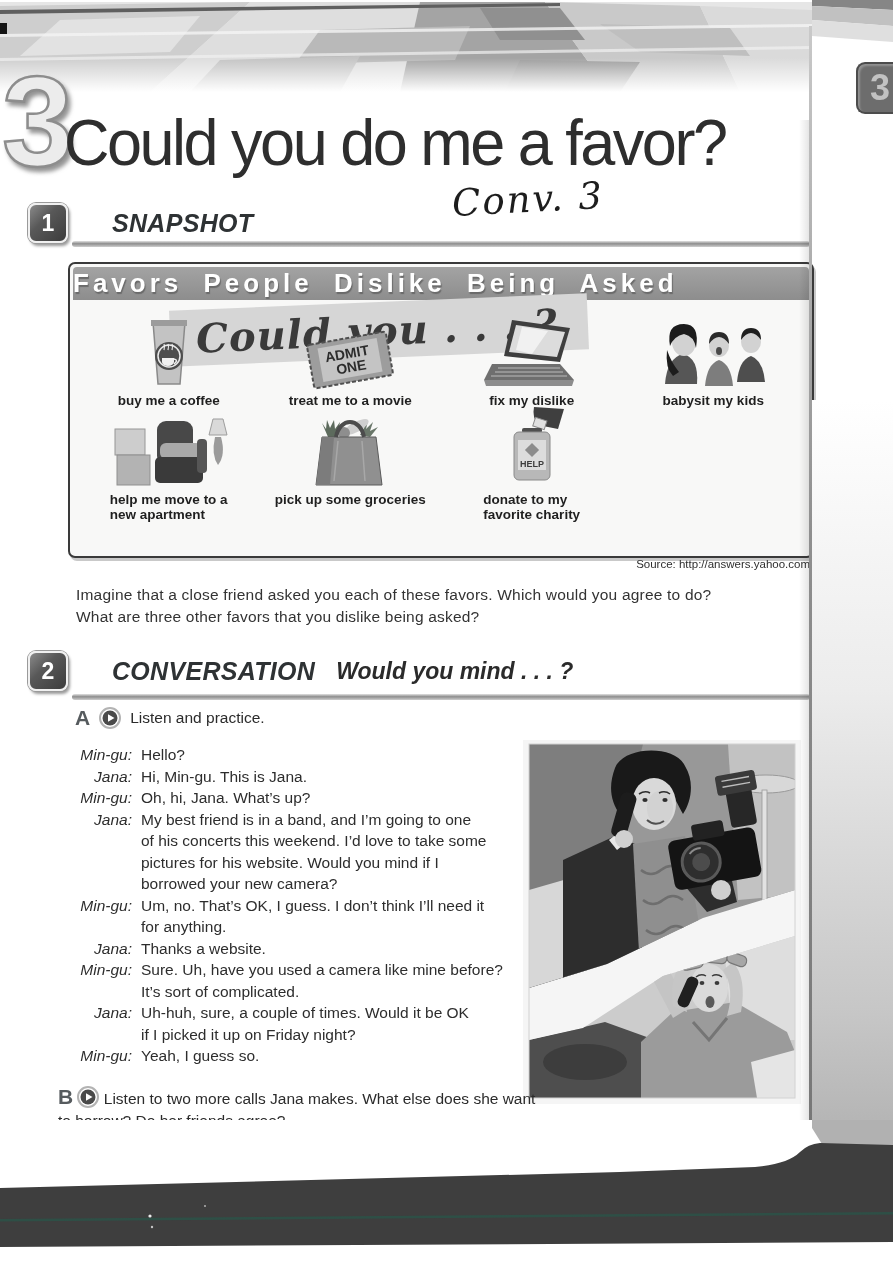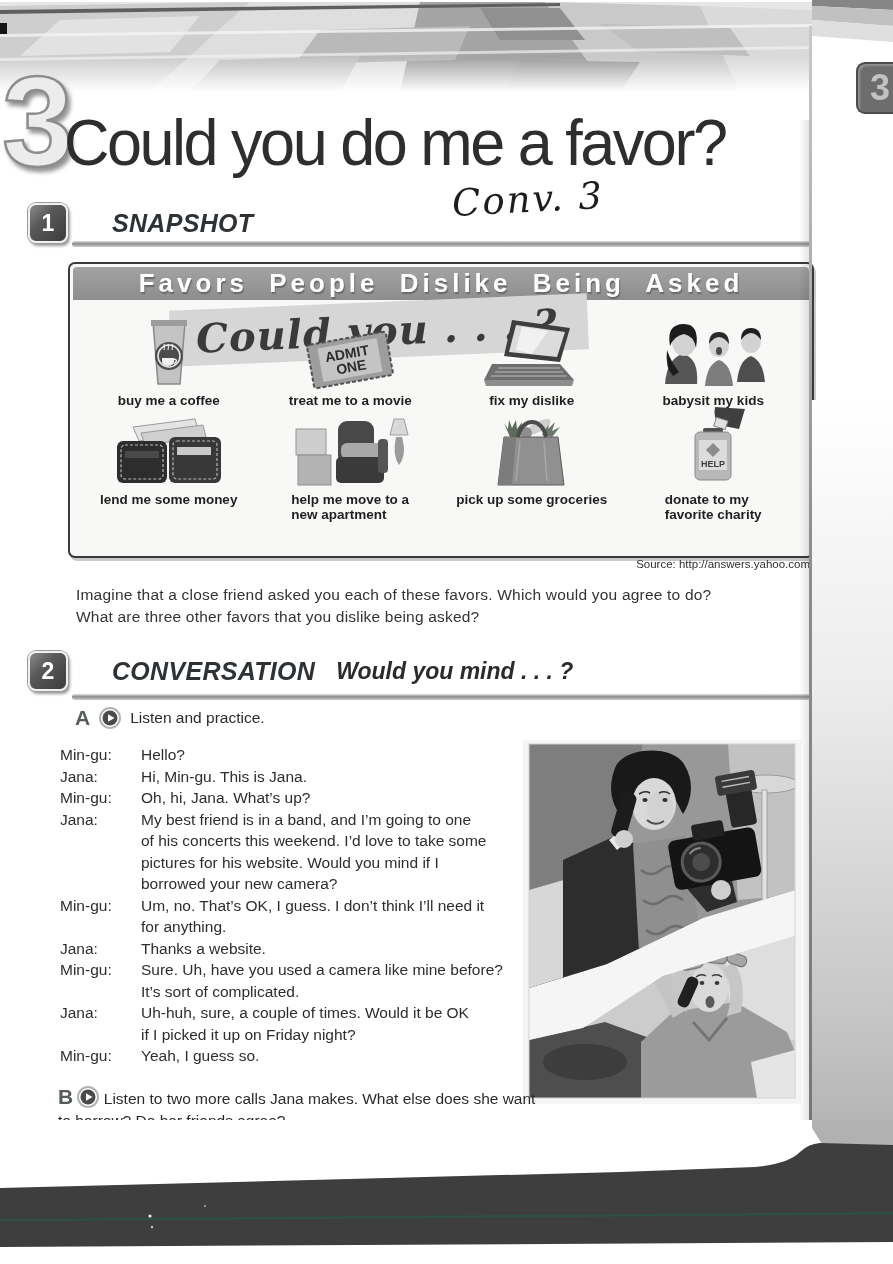--- a/index.html
+++ b/index.html
@@ -49,21 +49,21 @@
 
   
   #snapshot-box{
     left:68px;top:262px;width:742px;height:292px;background:#f8f8f7;
     border:2px solid #3a3a3a;border-radius:7px;box-shadow:2px 3px 0 #c9c9c9;
   }
   #snap-band{
     position:absolute;left:3px;right:3px;top:3px;height:33px;
     background:linear-gradient(#a3a3a3,#8d8d8d);
     color:#fff;font-weight:bold;font-size:26px;letter-spacing:4px;word-spacing:10px;
-    text-align:center;line-height:33px;text-shadow:1px 2px 1px #6a6a6a;
+    line-height:33px;text-shadow:1px 2px 1px #6a6a6a;
     border-radius:4px 4px 0 0;white-space:nowrap;overflow:hidden;
   }
   #script-band{
     position:absolute;left:100px;top:38px;width:392px;height:56px;
     background:#d6d6d6;transform:rotate(-2.4deg);z-index:1;
     display:flex;align-items:center;padding-left:26px;
   }
   #script-band .script-text{
     font-family:"DejaVu Serif",serif;font-style:italic;font-weight:bold;
     font-size:40px;color:#3a3a3a;letter-spacing:1px;white-space:nowrap;
@@ -93,21 +93,21 @@
   .part-letter{font-size:21px;font-weight:bold;color:#565b5e;}
   .part-text{font-size:15.5px;color:#2b2b2b;}
   #part-a-row{left:75px;top:706px;}
   .play-icon{display:inline-block;vertical-align:-4px;}
 
   #dialog{left:60px;top:744px;width:452px;}
   .dialog-row{
     display:grid;grid-template-columns:72px 1fr;column-gap:9px;
     font-size:15.5px;line-height:21.5px;color:#2d2d2d;
   }
-  .speaker{}
+  .speaker{text-align:right;font-style:italic;}
   .utterance{white-space:pre-line;}
 
   #photo{left:523px;top:740px;width:278px;height:364px;}
 
   #part-b{
     left:58px;top:1070px;width:484px;font-size:15.5px;line-height:22px;color:#2b2b2b;
   }
   #part-b .part-letter{font-size:21px;}
 
   #page-number{left:28px;top:1136px;font-weight:bold;font-size:16.5px;color:#1e1e1e;}
@@ -240,35 +240,20 @@
           <ellipse cx="62" cy="31" rx="3" ry="4" fill="#4a4a4a"></ellipse>
           <path d="M48,66 q2,-22 14,-26 q12,4 14,26 z" fill="#7d7d7d"></path>
           <ellipse cx="94" cy="22" rx="10" ry="11" fill="#d2d2d2"></ellipse>
           <path d="M84,20 q0,-12 10,-12 q10,0 10,12 q-5,-7 -10,-7 q-5,0 -10,7 z" fill="#1f1f1f"></path>
           <path d="M80,62 q2,-22 14,-26 q12,4 14,26 z" fill="#4e4e4e"></path>
         </svg>
       </div>
       <div class="item-label">babysit my kids</div>
     </div>
 
-    <div class="snap-item row2">
-      <div class="icon-box">
-        <svg width="116" height="72" viewBox="0 0 116 72">
-          <polygon points="22,10 84,2 88,16 28,24" fill="#e4e4e4" stroke="#9a9a9a"></polygon>
-          <polygon points="30,16 92,8 95,20 34,28" fill="#cfcfcf" stroke="#9a9a9a"></polygon>
-          <rect x="6" y="24" width="50" height="42" rx="6" fill="#2d2d2d"></rect>
-          <rect x="10" y="28" width="42" height="34" rx="4" fill="none" stroke="#b5b5b5" stroke-width="1.2" stroke-dasharray="3 2"></rect>
-          <rect x="14" y="34" width="34" height="7" fill="#4a4a4a"></rect>
-          <rect x="58" y="20" width="52" height="46" rx="6" fill="#383838"></rect>
-          <rect x="62" y="24" width="44" height="38" rx="4" fill="none" stroke="#b5b5b5" stroke-width="1.2" stroke-dasharray="3 2"></rect>
-          <rect x="66" y="30" width="34" height="8" fill="#c9c9c9"></rect>
-        </svg>
-      </div>
-      <div class="item-label">lend me some money</div>
-    </div>
 
     <div class="snap-item row2">
       <div class="icon-box">
         <svg width="124" height="76" viewBox="0 0 124 76">
           <rect x="8" y="16" width="30" height="26" fill="#cdcdcd" stroke="#969696"></rect>
           <rect x="10" y="42" width="33" height="30" fill="#b3b3b3" stroke="#8f8f8f"></rect>
           <rect x="50" y="8" width="36" height="44" rx="9" fill="#484848"></rect>
           <rect x="53" y="30" width="42" height="16" rx="6" fill="#a9a9a9"></rect>
           <rect x="48" y="44" width="48" height="26" rx="5" fill="#3a3a3a"></rect>
           <rect x="90" y="26" width="10" height="34" rx="4" fill="#565656"></rect>

